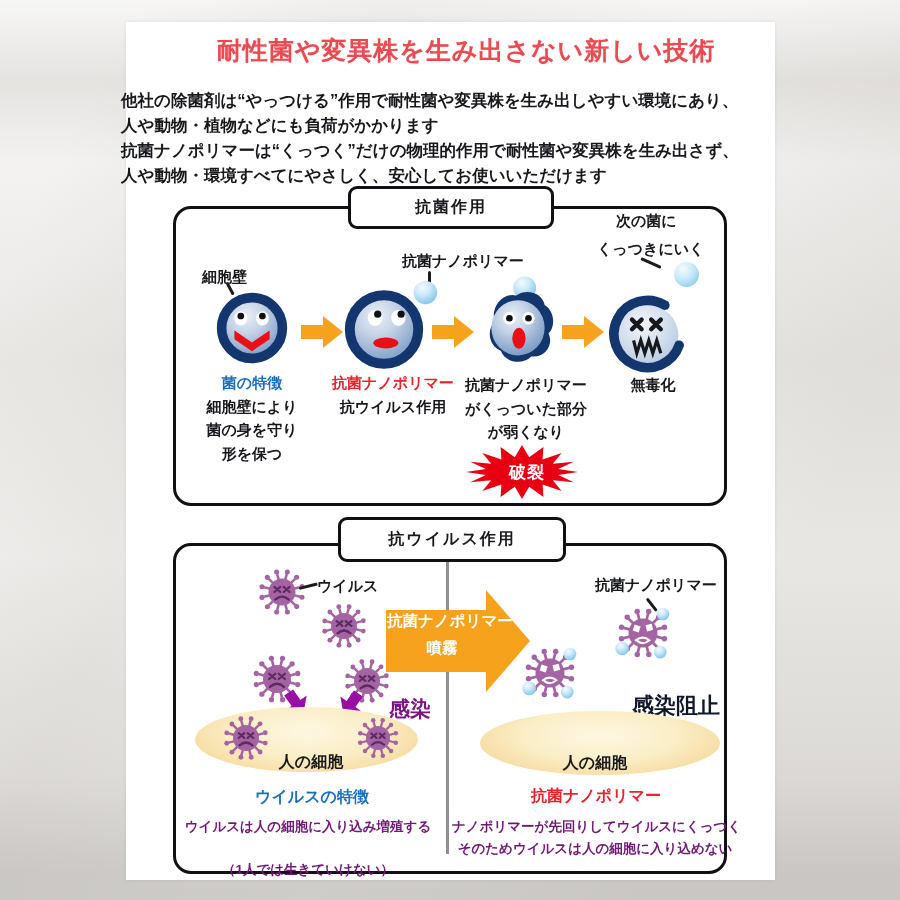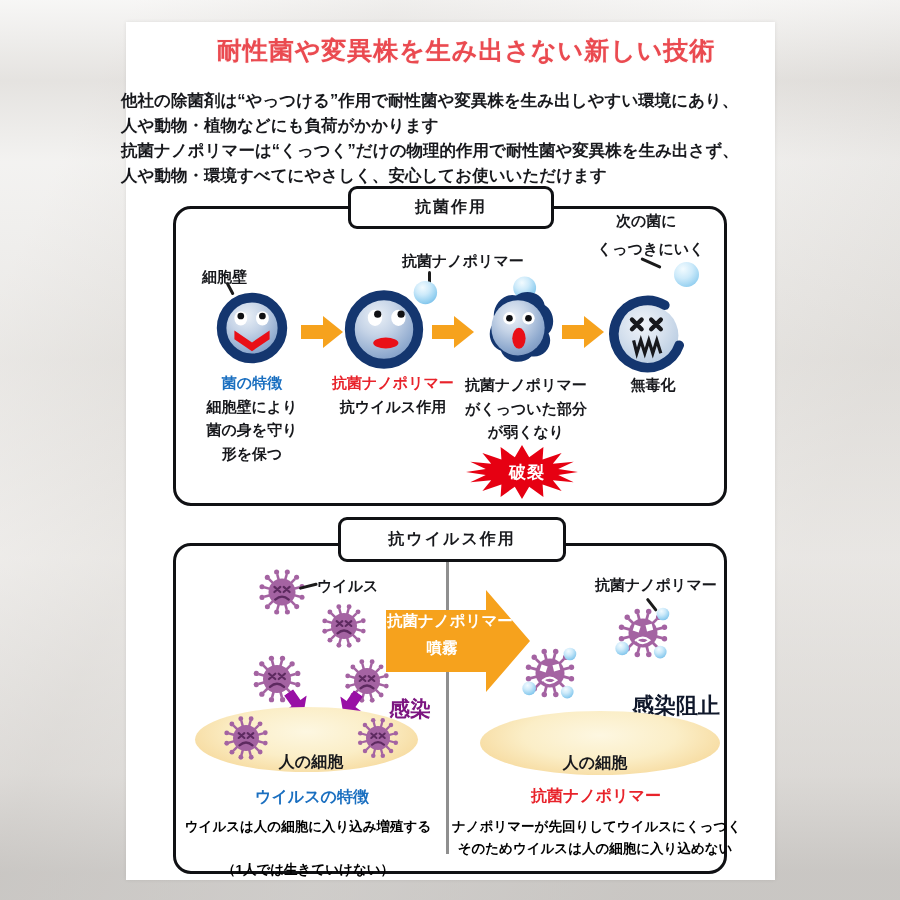--- a/index.html
+++ b/index.html
@@ -34,21 +34,21 @@
   .plv{position:absolute;background:#1b1b1b;width:2.6px;border-radius:2px;}
   .stepcol{position:absolute;text-align:center;font-size:15px;font-weight:700;line-height:23.5px;color:#17181c;white-space:nowrap;}
   .stepcol .blue{color:#1a6fc0;}
   .stepcol .red{color:#e8232b;}
   .droplet{position:absolute;border-radius:50%;
     background:radial-gradient(circle at 36% 28%, #f2fbff 0%, #cdeafa 40%, #93cff0 78%, #74bce8 100%);}
   .cell-ellipse{position:absolute;border-radius:50%;
     background:radial-gradient(ellipse at 50% 38%, #fdf7e1 0%, #fbeec7 45%, #f7dda4 75%, #f2cf8d 100%);}
   .celltxt{position:absolute;font-size:16px;font-weight:700;color:#17181c;text-align:center;white-space:nowrap;}
   .subhead{position:absolute;font-size:16px;font-weight:700;text-align:center;white-space:nowrap;}
-  .bodyline{position:absolute;font-size:13.5px;font-weight:700;color:#000000;text-align:center;white-space:nowrap;}
+  .bodyline{position:absolute;font-size:13.5px;font-weight:700;color:#701a75;text-align:center;white-space:nowrap;}
   .spraytxt{position:absolute;width:110px;text-align:center;color:#fff;font-size:15.5px;font-weight:700;white-space:nowrap;z-index:3;}
   .bursttxt{position:absolute;color:#fff;font-size:17px;font-weight:700;z-index:3;letter-spacing:1px;}
   .virus{position:absolute;line-height:0;}
 </style>
 </head>
 <body>
 
 <svg width="0" height="0" style="position:absolute">
   <defs>
     <radialGradient id="faceGrad" cx="40%" cy="30%" r="80%">

